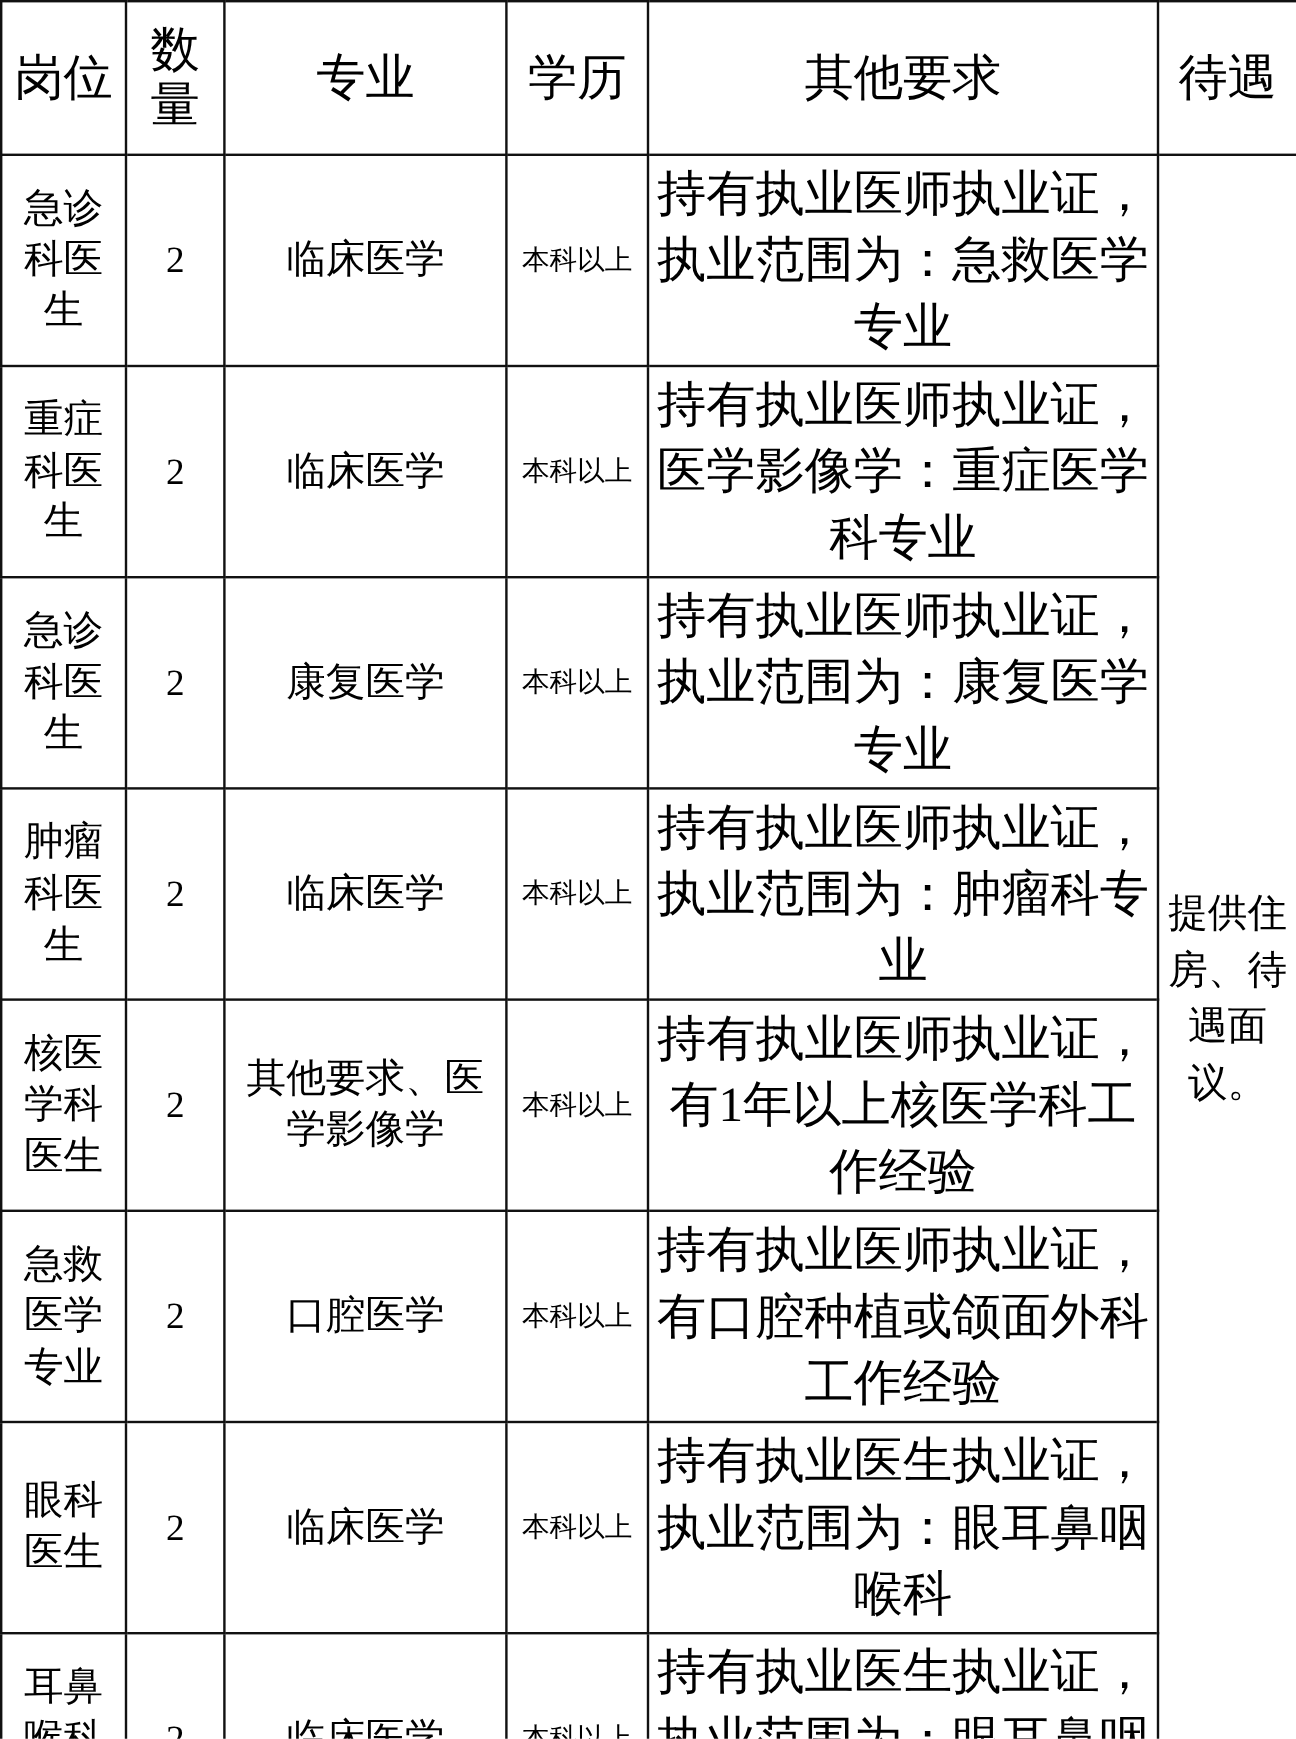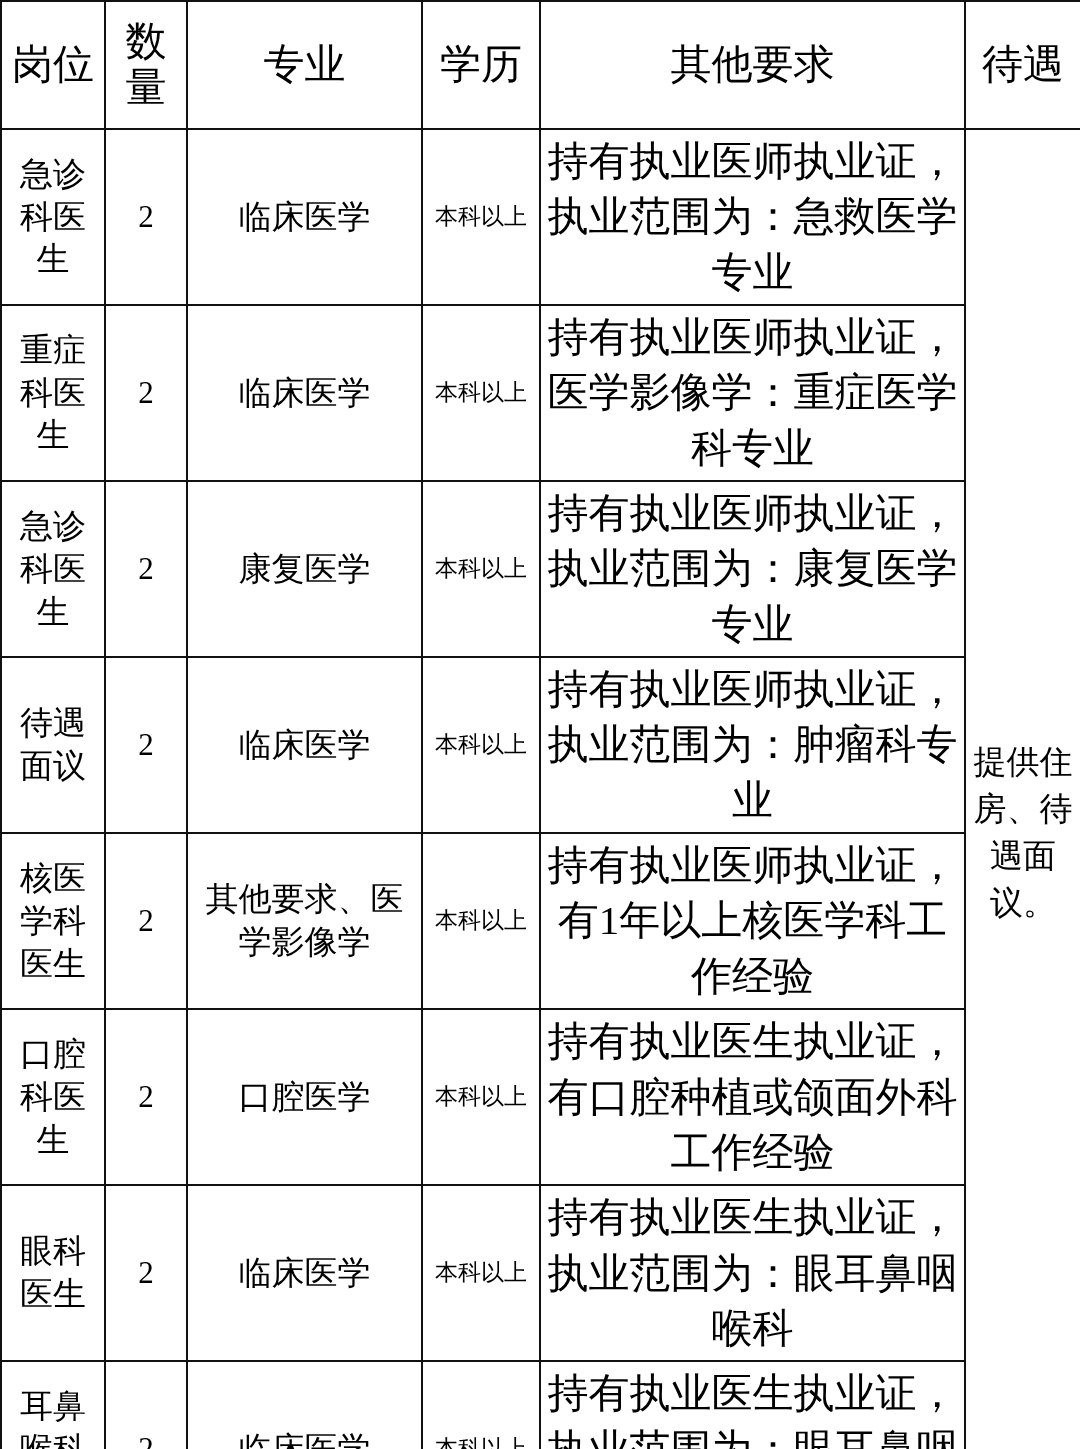--- a/index.html
+++ b/index.html
@@ -113,39 +113,39 @@
       <td class="other">持有执业医师执业证，医学影像学：重症医学科专业</td>
     </tr>
     <tr>
       <td class="post">急诊科医生</td>
       <td class="qty">2</td>
       <td class="major">康复医学</td>
       <td class="edu">本科以上</td>
       <td class="other">持有执业医师执业证，执业范围为：康复医学专业</td>
     </tr>
     <tr>
-      <td class="post">待遇面议</td>
+      <td class="post">肿瘤科医生</td>
       <td class="qty">2</td>
       <td class="major">临床医学</td>
       <td class="edu">本科以上</td>
       <td class="other">持有执业医师执业证，执业范围为：肿瘤科专业</td>
     </tr>
     <tr>
       <td class="post">核医学科医生</td>
       <td class="qty">2</td>
       <td class="major">其他要求、医学影像学</td>
       <td class="edu">本科以上</td>
       <td class="other">持有执业医师执业证，有1年以上核医学科工作经验</td>
     </tr>
     <tr>
-      <td class="post">口腔科医生</td>
+      <td class="post">急救医学专业</td>
       <td class="qty">2</td>
       <td class="major">口腔医学</td>
       <td class="edu">本科以上</td>
-      <td class="other">持有执业医生执业证，有口腔种植或颌面外科工作经验</td>
+      <td class="other">持有执业医师执业证，有口腔种植或颌面外科工作经验</td>
     </tr>
     <tr>
       <td class="post">眼科医生</td>
       <td class="qty">2</td>
       <td class="major">临床医学</td>
       <td class="edu">本科以上</td>
       <td class="other">持有执业医生执业证，执业范围为：眼耳鼻咽喉科</td>
     </tr>
     <tr>
       <td class="post">耳鼻喉科医生</td>

